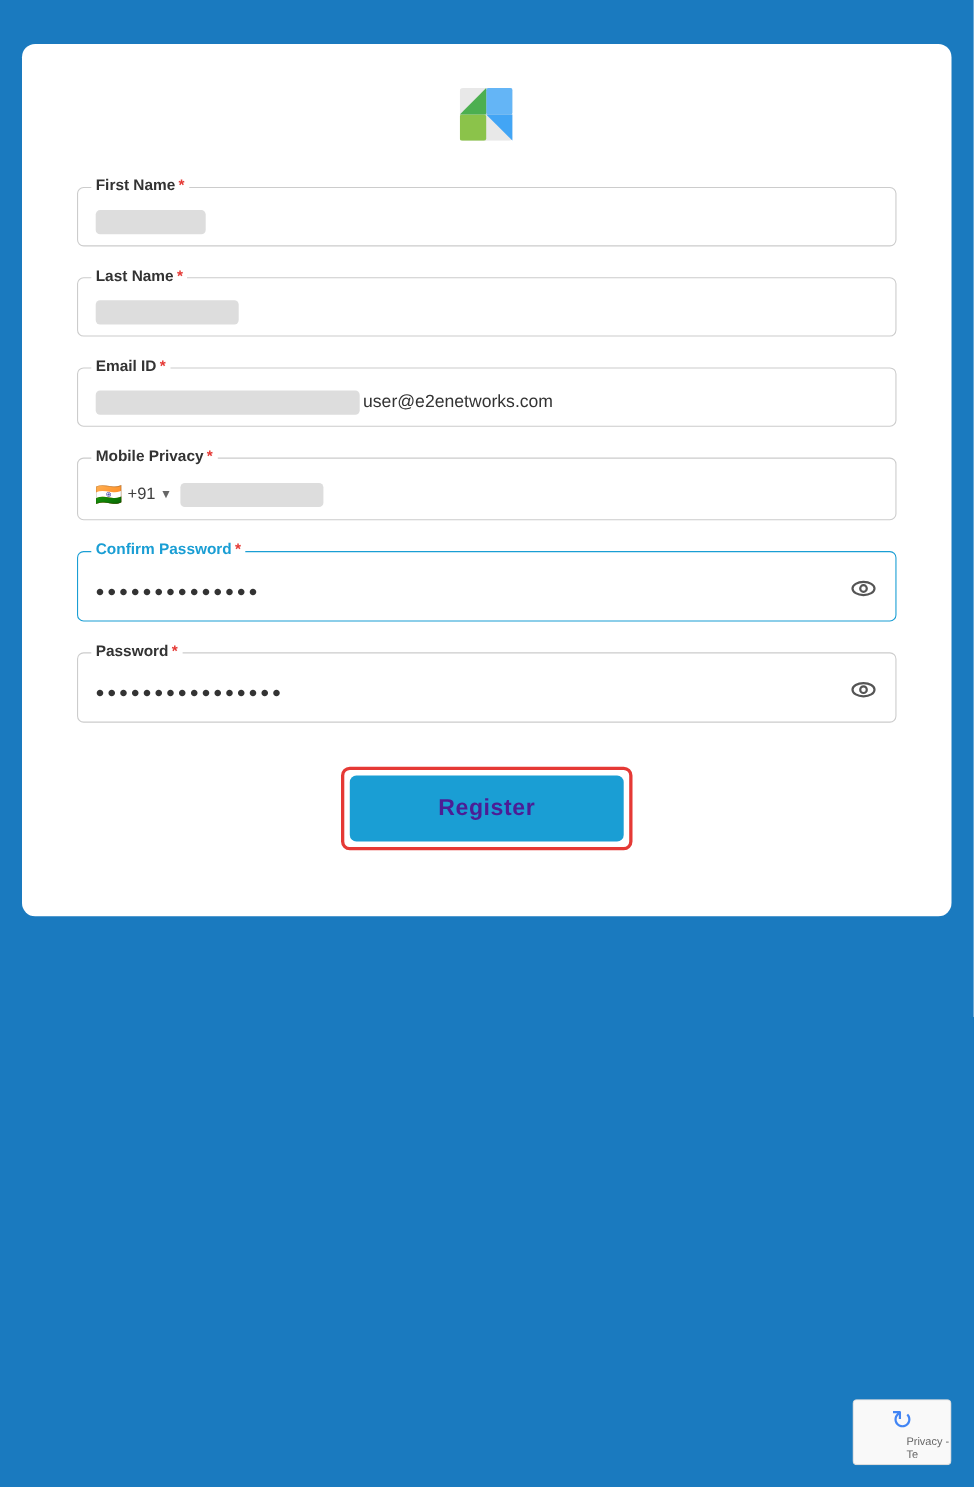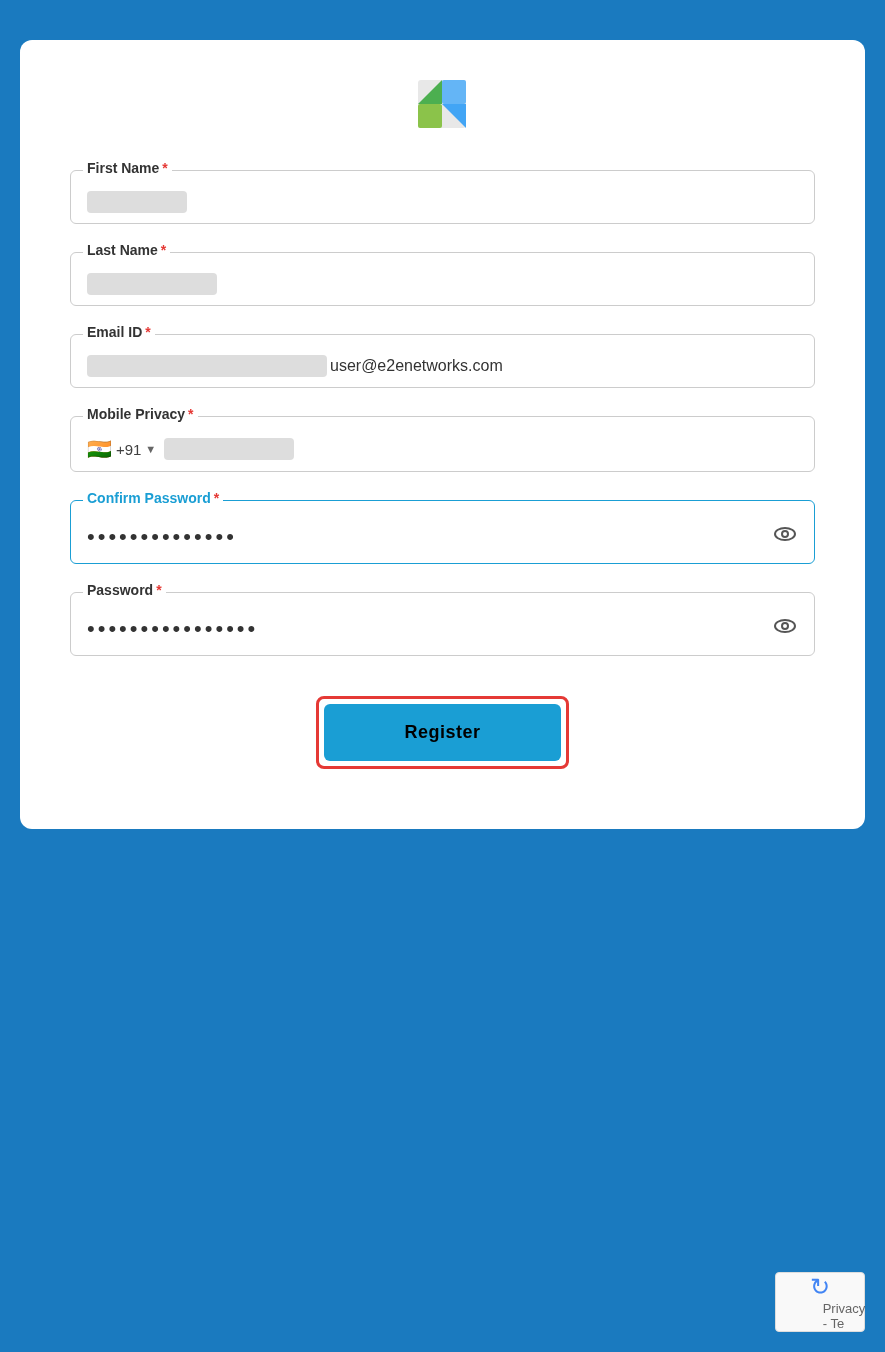--- a/index.html
+++ b/index.html
@@ -187,25 +187,25 @@
     }
 
     .register-btn-outer {
       border: 3px solid #e53935;
       border-radius: 8px;
       padding: 5px;
     }
 
     .register-btn {
       background: #1a9ed4;
-      color: #000000;
+      color: #4c1d95;
       border: none;
       border-radius: 6px;
       padding: 18px 80px;
-      font-size: 18px;
+      font-size: 21px;
       font-weight: 600;
       cursor: pointer;
       letter-spacing: 0.5px;
     }
 
     .recaptcha-area {
       position: fixed;
       bottom: 20px;
       right: 20px;
       background: #f9f9f9;
@@ -338,14 +338,14 @@
       <div class="register-btn-outer">
         <button class="register-btn">Register</button>
       </div>
     </div>
 
   </div>
 </div>
 
 <div class="recaptcha-area">
   <span class="recaptcha-icon">↻</span>
-  <span style="font-size:13px; color:#666;padding-left:48px;">Privacy - Te</span>
+  <span style="font-size:10px; color:#666;padding-left:48px;">Privacy - Te</span>
 </div>
 
 </body></html>

